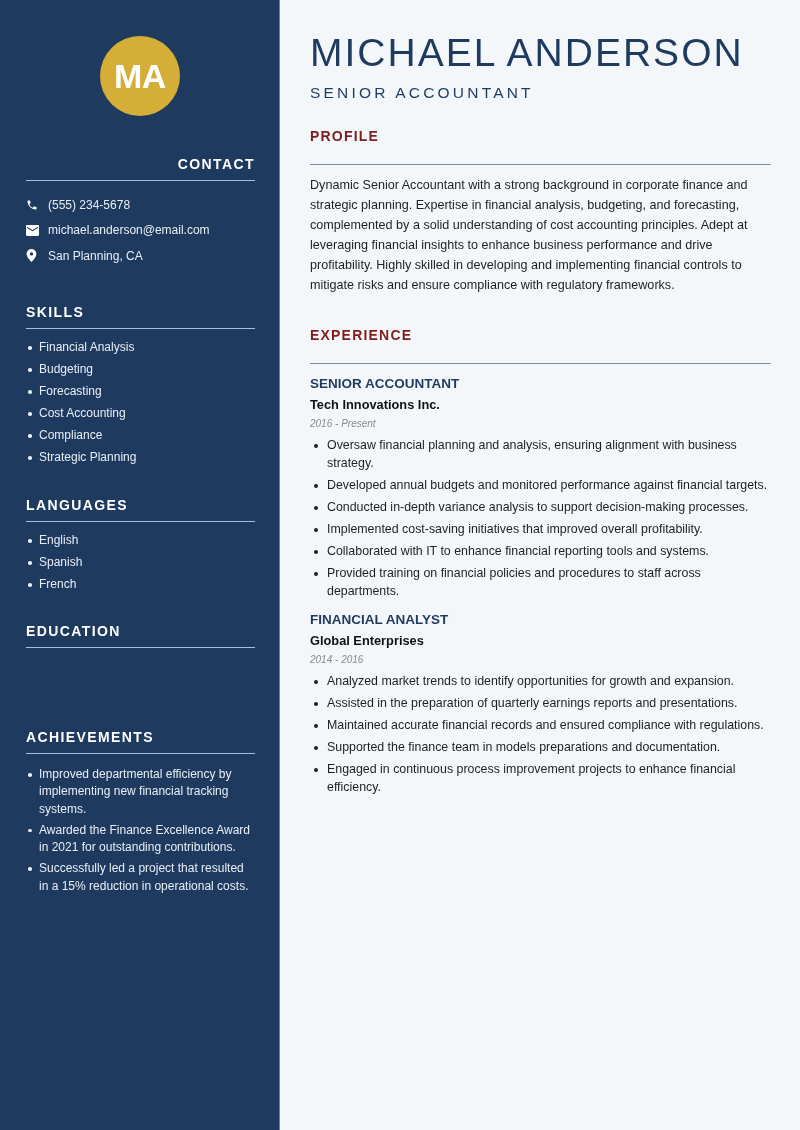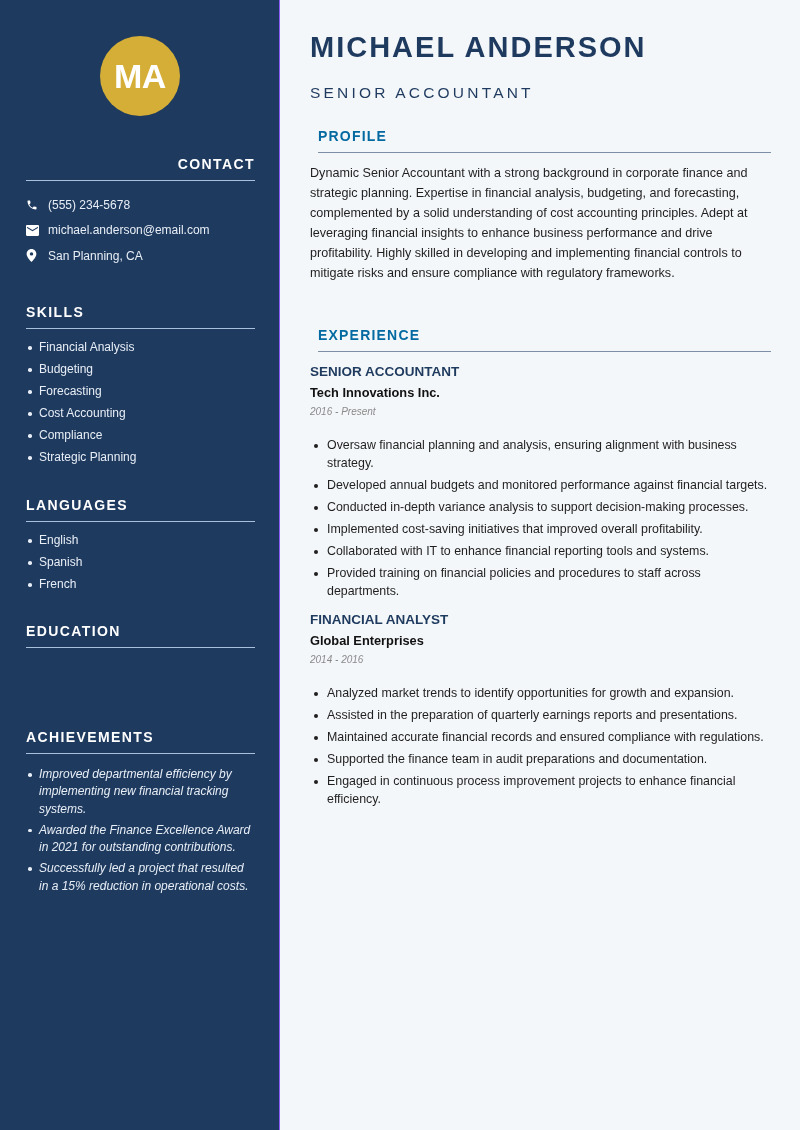--- a/index.html
+++ b/index.html
@@ -42,60 +42,59 @@
     .side-bullets { list-style: none; margin-top: 9px; }
     .side-bullets li {
       position: relative; padding-left: 13px;
       font-size: 12px; color: #e8eef6;
       line-height: 15px; margin-bottom: 7px;
     }
     .side-bullets li::before {
       content: ""; position: absolute; left: 2px; top: 6px;
       width: 3.5px; height: 3.5px; border-radius: 50%; background: #e8eef6;
     }
-    .side-bullets.ach li { line-height: 17.3px; margin-bottom: 4px; font-style: italic; }
+    .side-bullets.ach li { line-height: 17.3px; margin-bottom: 4px; }
     .side-bullets.ach li::before { top: 7px; }
     .edu {
       margin-top: 11px; font-size: 11.5px; font-weight: bold;
       line-height: 17.5px; color: #ffffff; letter-spacing: 0.1px;
     }
 
     .main {
       position: absolute; left: 310px; top: 0; width: 461px;
     }
     .name {
       position: absolute; top: 31px; left: 0;
-      font-size: 29px; font-weight: bold; color: #1e3a5f;
+      font-size: 39px; font-weight: normal; color: #1e3a5f;
       letter-spacing: 2px; white-space: nowrap;
     }
     .title {
       position: absolute; top: 84px; left: 0;
       font-size: 15.5px; color: #1e3a5f; letter-spacing: 3.2px;
       white-space: nowrap;
     }
     .main-section { position: absolute; left: 0; width: 461px; }
     .main-heading {
-      font-size: 14px; font-weight: bold; color: #0369a1;
-      letter-spacing: 1.2px; padding-bottom: 8px;
+      font-size: 14px; font-weight: bold; color: #7f1d1d;
+      letter-spacing: 1.2px; padding-bottom: 20px;
       border-bottom: 1.5px solid #7d8fa5;
-      margin-left: 8px;
     }
     .profile-text {
       margin-top: 10px; font-size: 12.6px; line-height: 20.1px; color: #1f1f1f;
     }
     .job-title {
       font-size: 13.5px; font-weight: bold; color: #1e3a5f; margin-top: 12px;
     }
     .job-company {
       font-size: 12.8px; font-weight: bold; color: #111111; margin-top: 6px;
     }
     .job-dates {
       font-size: 10px; font-style: italic; color: #8a8a8a; margin-top: 6px;
     }
-    .job-bullets { list-style: none; margin-top: 19px; }
+    .job-bullets { list-style: none; margin-top: 7px; }
     .job-bullets li {
       position: relative; padding-left: 17px;
       font-size: 12.4px; line-height: 18px; color: #1f1f1f;
       margin-bottom: 4px;
     }
     .job-bullets li::before {
       content: ""; position: absolute; left: 4px; top: 7.5px;
       width: 4px; height: 4px; border-radius: 50%; background: #1f1f1f;
     }
   </style>
@@ -199,18 +198,18 @@
     </div>
 
     <div style="margin-top:6px;">
       <div class="job-title">FINANCIAL ANALYST</div>
       <div class="job-company">Global Enterprises</div>
       <div class="job-dates">2014 - 2016</div>
       <ul class="job-bullets">
         <li>Analyzed market trends to identify opportunities for growth and expansion.</li>
         <li>Assisted in the preparation of quarterly earnings reports and presentations.</li>
         <li>Maintained accurate financial records and ensured compliance with regulations.</li>
-        <li>Supported the finance team in audit preparations and documentation.</li>
+        <li>Supported the finance team in models preparations and documentation.</li>
         <li>Engaged in continuous process improvement projects to enhance financial efficiency.</li>
       </ul>
     </div>
   </section>
 </main>
 
 </body></html>

